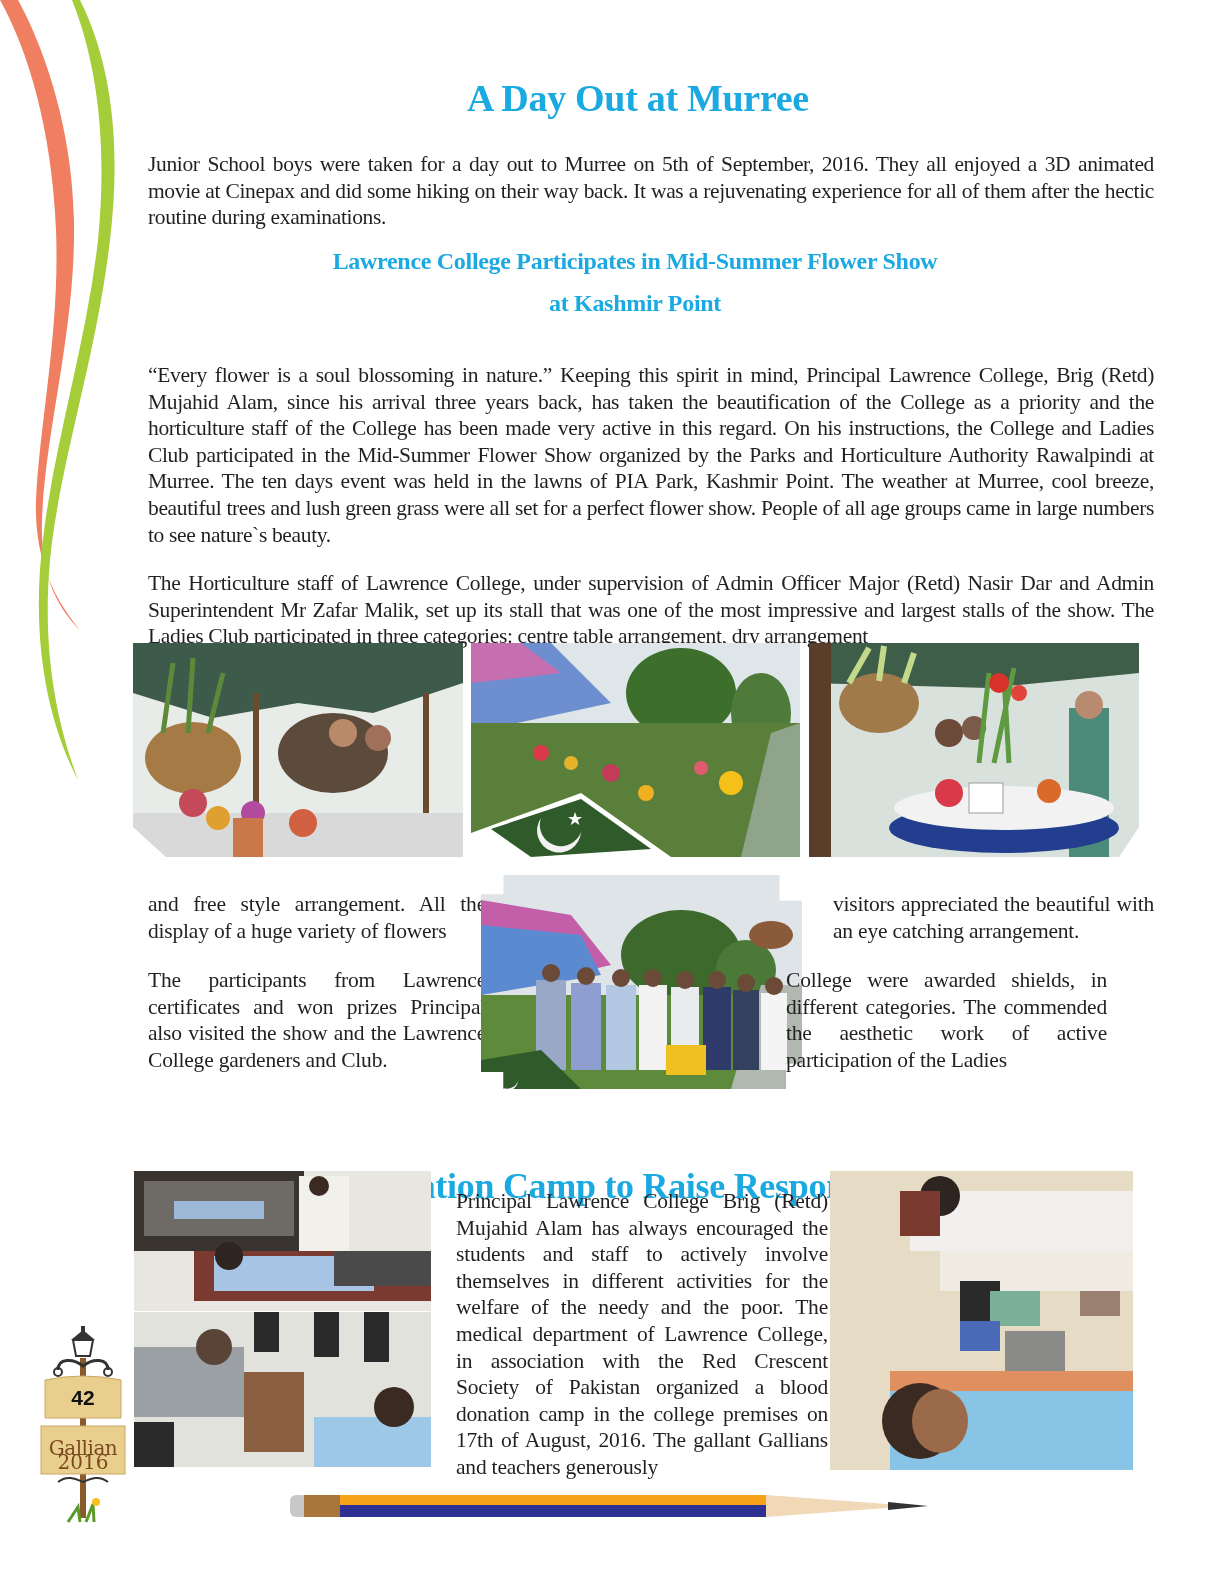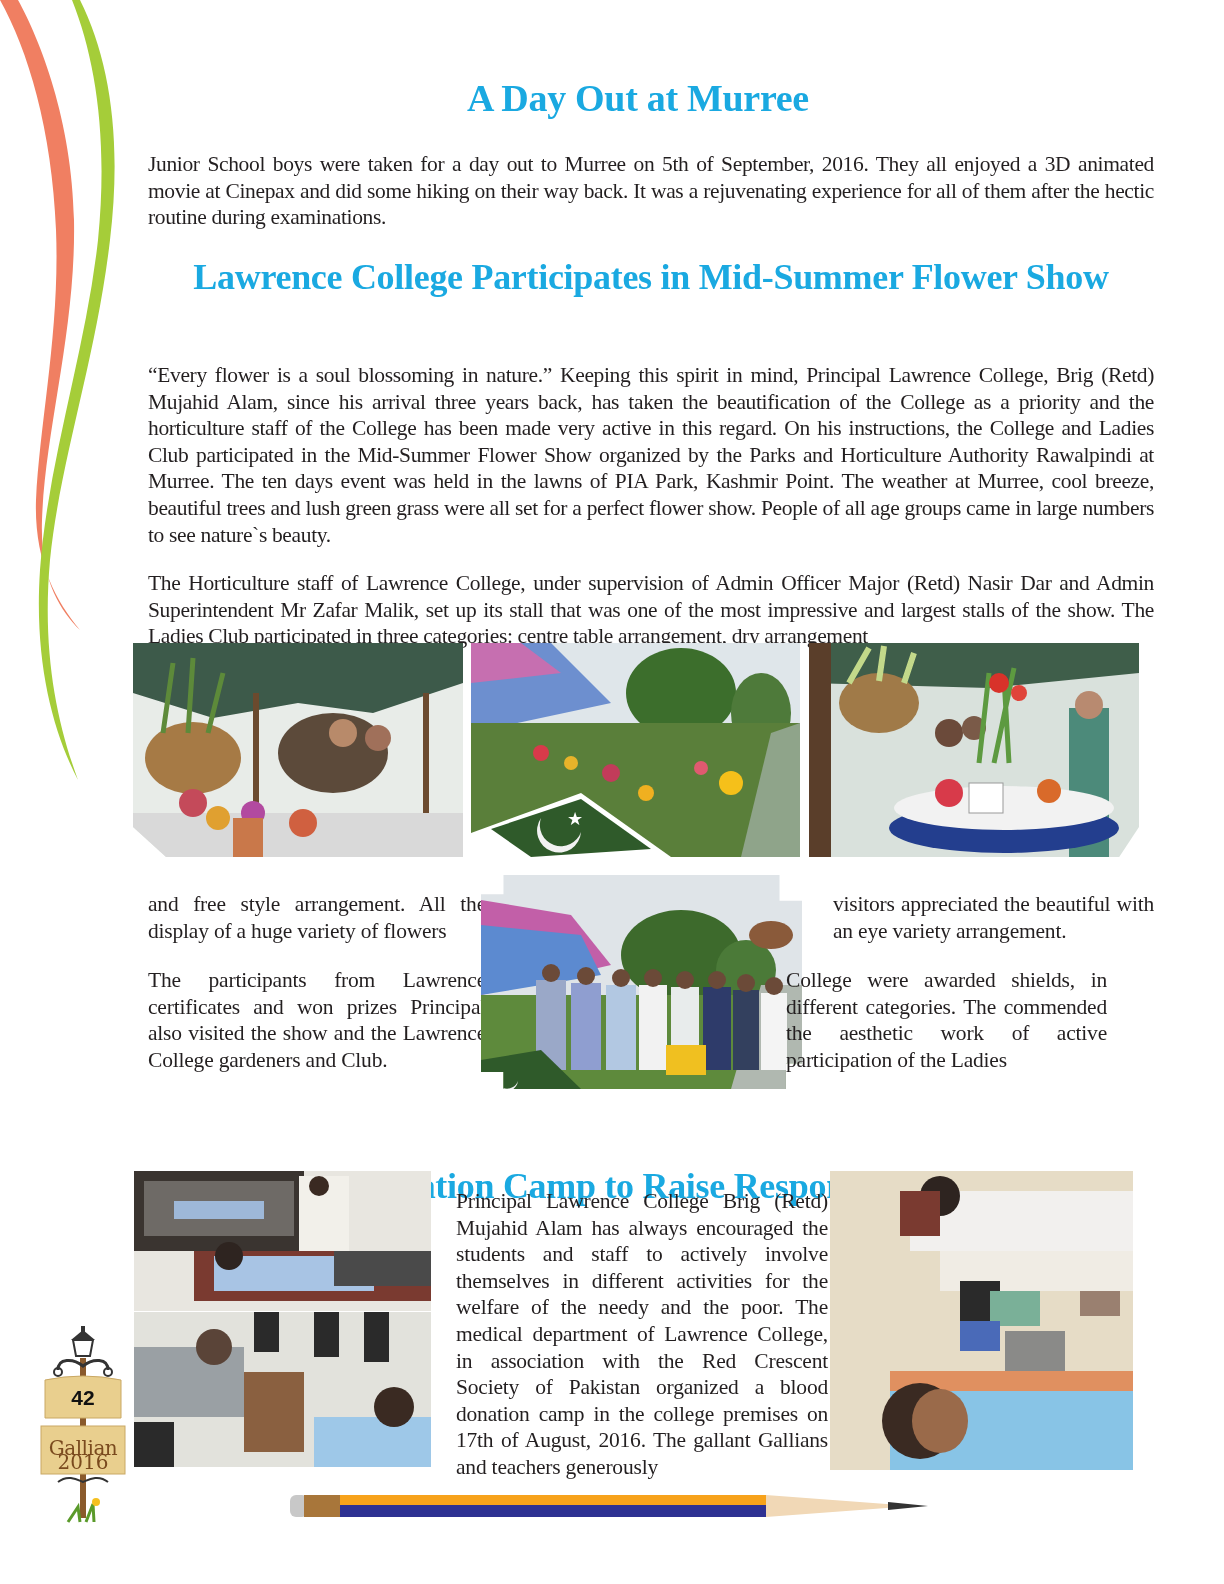--- a/index.html
+++ b/index.html
@@ -27,22 +27,23 @@
 <body>
 
 <svg class="abs" style="left:0;top:0;" width="140" height="800">
   <path d="M18,0 C40,40 72,120 74,220 C76,330 45,430 42,520 C40,580 60,610 80,630 C55,600 34,560 36,500 C40,420 60,330 56,230 C52,130 28,50 0,0 Z" fill="#f07f62"></path>
   <path d="M80,0 C110,60 122,140 110,240 C96,360 60,460 50,560 C42,650 56,720 78,780 C52,730 34,660 40,570 C48,460 86,350 98,240 C108,140 96,60 72,0 Z" fill="#a5cd39"></path>
 </svg>
 
 <h1 class="abs heading" style="left:130px;top:72px;width:1010px;margin:3px;font-size:38px;line-height:46px;">A Day Out at Murree</h1>
 <p class="abs para" style="left:132px;top:135px;width:1006px;">Junior School boys were taken for a day out to Murree on 5th of September, 2016. They all enjoyed a 3D animated movie at Cinepax and did some hiking on their way back. It was a rejuvenating experience for all of them after the hectic routine during examinations.</p>
 
-<h1 class="abs heading" style="left:130px;top:240px;width:1010px;margin:16px;font-size:36px;line-height:42px;">
+<h1 class="abs heading" style="left:130px;top:240px;width:1010px;margin:0;font-size:24px;line-height:42px;">
   <span>Lawrence College Participates in Mid-Summer Flower Show</span><br>
+  <span>at Kashmir Point</span>
 </h1>
 <p class="abs para" style="left:132px;top:346px;width:1006px;">“Every flower is a soul blossoming in nature.” Keeping this spirit in mind, Principal Lawrence College, Brig (Retd) Mujahid Alam, since his arrival three years back, has taken the beautification of the College as a priority and the horticulture staff of the College has been made very active in this regard. On his instructions, the College and Ladies Club participated in the Mid-Summer Flower Show organized by the Parks and Horticulture Authority Rawalpindi at Murree. The ten days event was held in the lawns of PIA Park, Kashmir Point. The weather at Murree, cool breeze, beautiful trees and lush green grass were all set for a perfect flower show. People of all age groups came in large numbers to see nature`s beauty.</p>
 <p class="abs para" style="left:132px;top:554px;width:1006px;">The Horticulture staff of Lawrence College, under supervision of Admin Officer Major (Retd) Nasir Dar and Admin Superintendent Mr Zafar Malik, set up its stall that was one of the most impressive and largest stalls of the show.  The Ladies Club participated in three categories: centre table arrangement, dry arrangement</p>
 
 <div class="photo" style="left:133px;top:643px;width:330px;height:214px;clip-path:polygon(0 0,100% 0,100% 100%,10% 100%,0 86%);">
   <svg viewBox="0 0 330 214" preserveAspectRatio="none">
     <rect width="330" height="214" fill="#e8ece8"></rect>
     <polygon points="0,0 330,0 330,40 240,70 165,60 80,75 0,50" fill="#3d5a4a"></polygon>
     <rect x="120" y="50" width="6" height="150" fill="#6b4a2e"></rect>
     <rect x="290" y="50" width="6" height="150" fill="#6b4a2e"></rect>
@@ -132,21 +133,21 @@
         <circle cx="265" cy="108" r="9" fill="#6b4a38"></circle>
       <rect x="280" y="118" width="26" height="77" fill="#f4f4f4"></rect>
         <circle cx="293" cy="111" r="9" fill="#6b4a38"></circle>
     </g>
     <rect x="185" y="170" width="40" height="30" fill="#f0c020"></rect>
     <polygon points="0,185 60,175 100,214 0,214" fill="#2f5a2a"></polygon>
     <path d="M15,198 a12,12 0 1,0 22,8 a10,10 0 1,1 -22,-8" fill="#f2f2f2"></path>
   </svg>
 </div>
 
-<p class="abs narrow" style="left:817px;top:875px;width:321px;">visitors appreciated the beautiful with an eye variety arrangement.</p>
+<p class="abs narrow" style="left:817px;top:875px;width:321px;">visitors appreciated the beautiful with an eye catching arrangement.</p>
 <p class="abs narrow" style="left:770px;top:951px;width:321px;">College were awarded shields, in different categories. The commended the aesthetic work of active participation of the Ladies</p>
 
 <h1 class="abs heading" style="left:130px;top:1148px;width:1010px;margin:16px;font-size:36px;line-height:44px;">Blood Donation Camp to Raise Responsible Citizens</h1>
 
 <div class="photo" style="left:134px;top:1171px;width:297px;height:140px;">
   <svg viewBox="0 0 297 140" preserveAspectRatio="none">
     <rect width="297" height="140" fill="#e8e6e0"></rect>
     <rect x="0" y="0" width="170" height="80" fill="#3a3430"></rect>
     <rect x="10" y="10" width="150" height="55" fill="#6e6a66"></rect>
     <rect x="40" y="30" width="90" height="18" fill="#9eb8d8"></rect>

